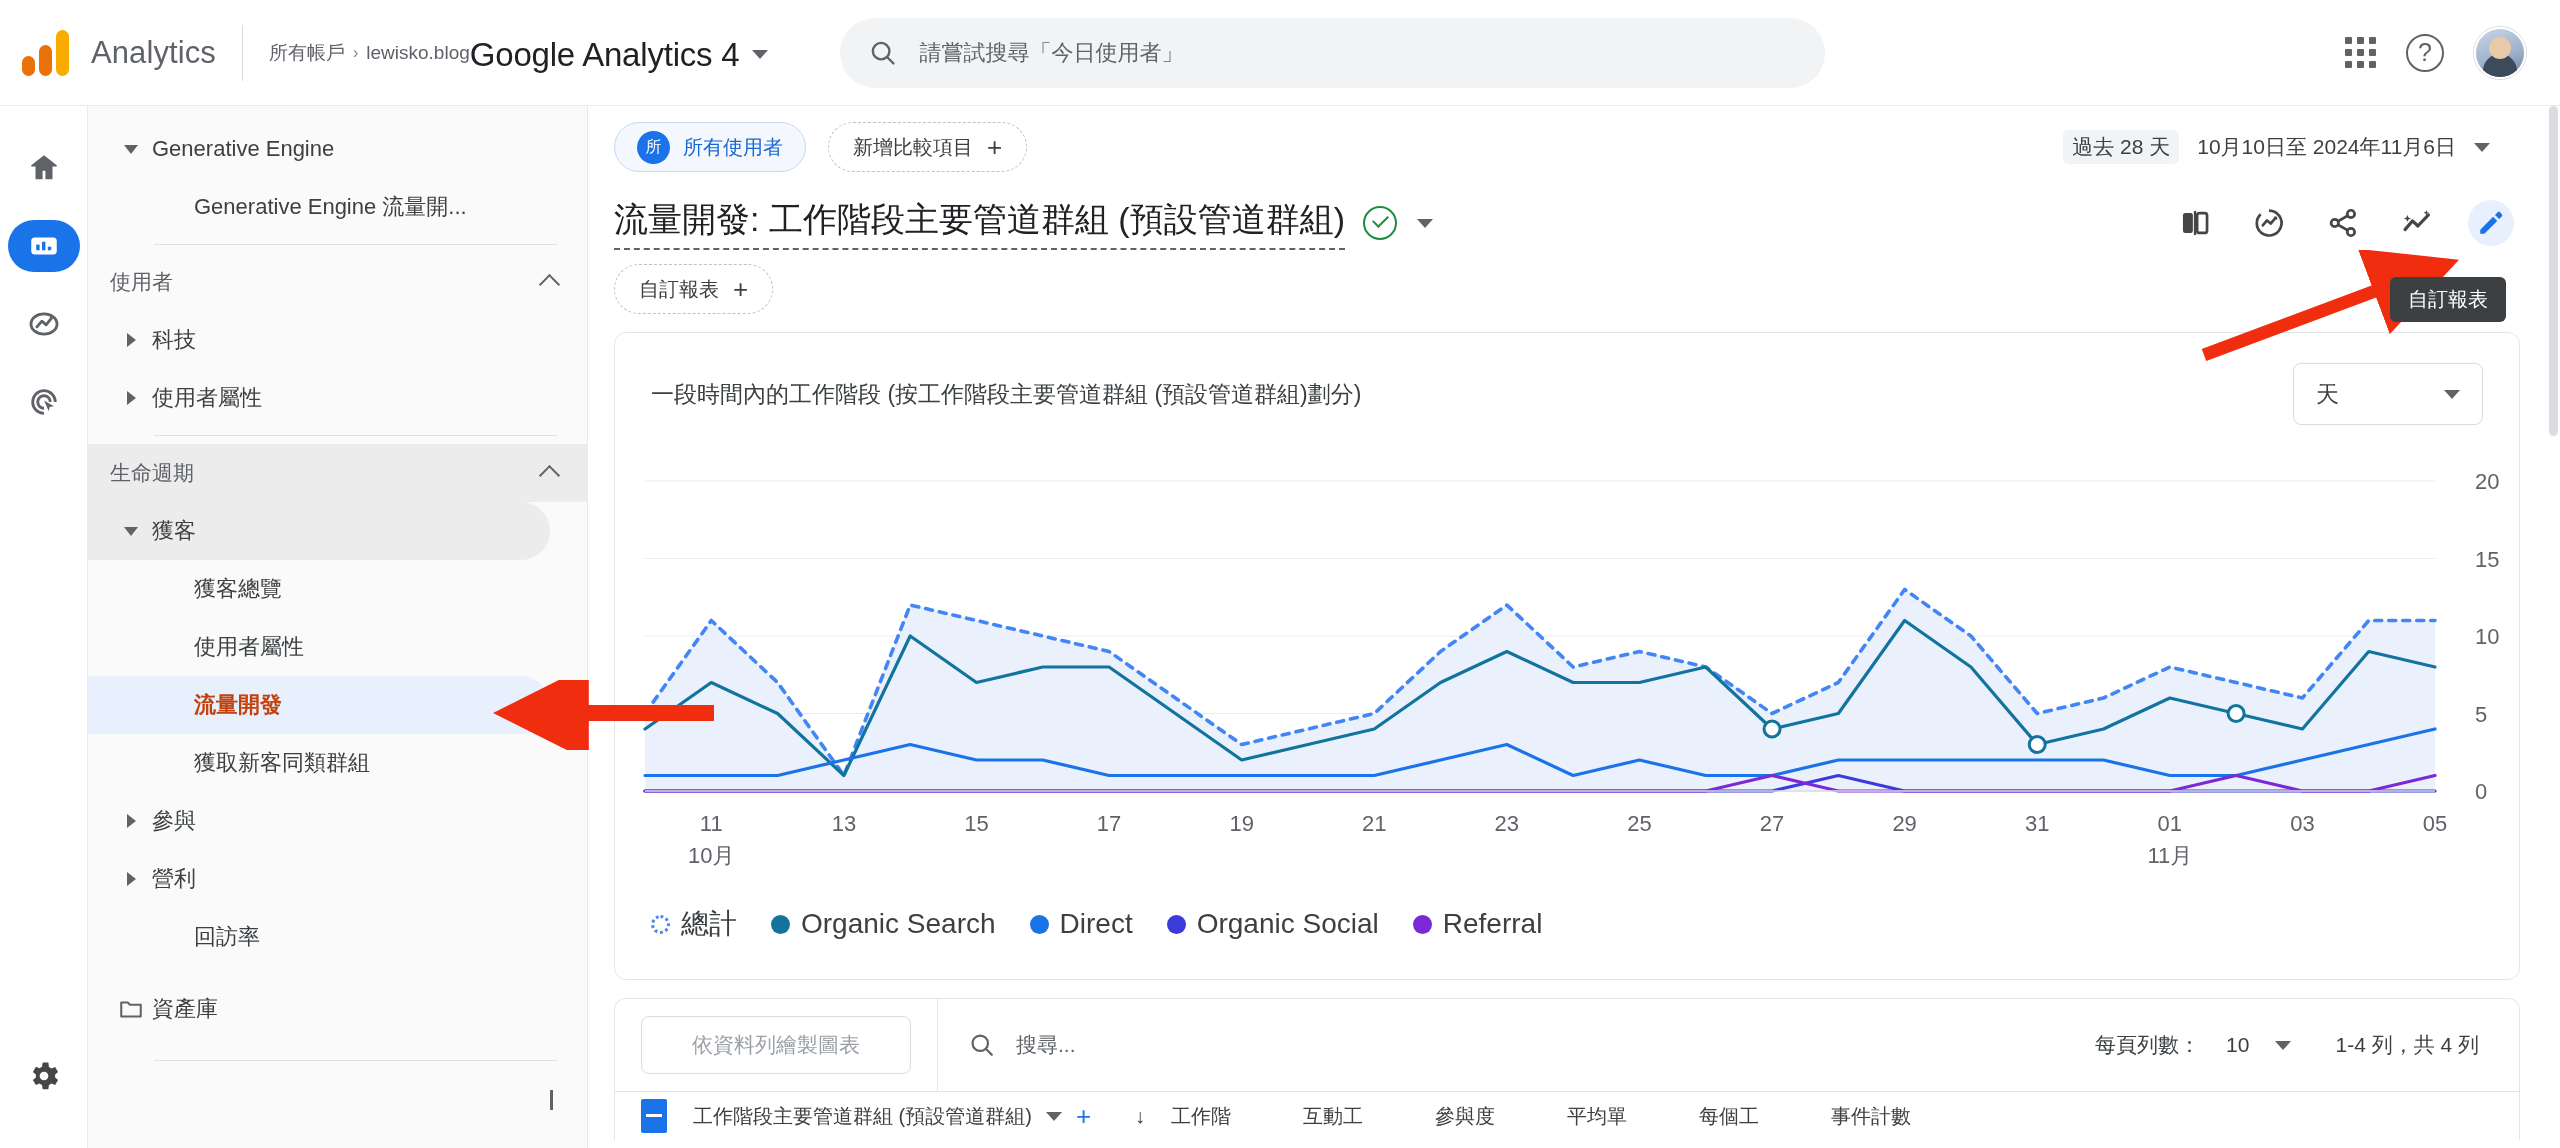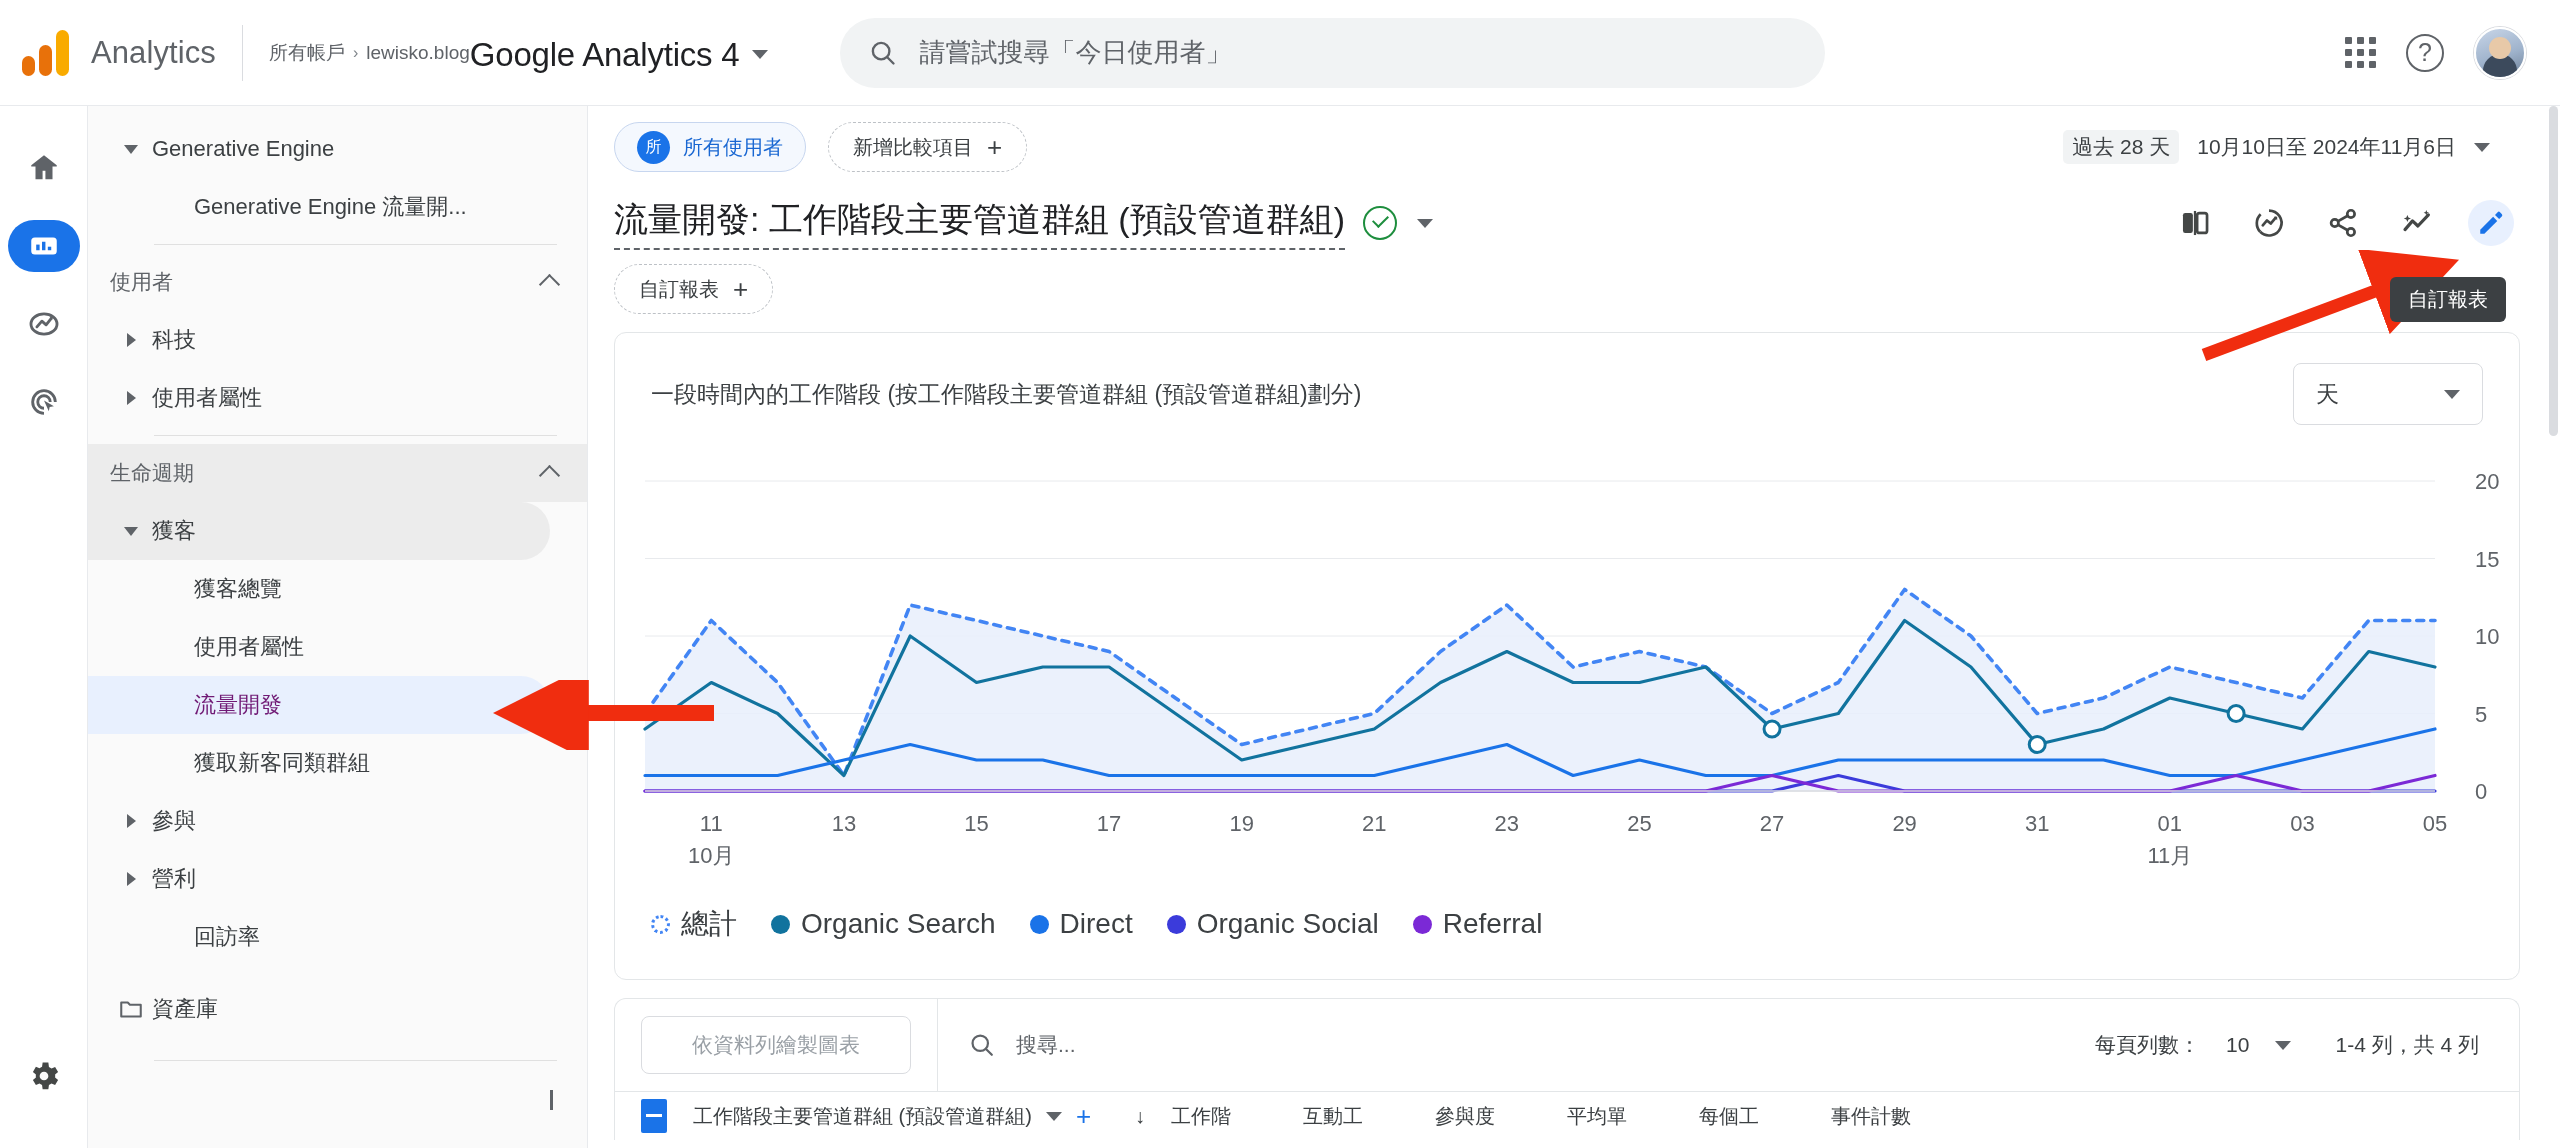--- a/index.html
+++ b/index.html
@@ -30,21 +30,21 @@
   .prop-row { display: flex; align-items: center; gap: 12px; margin-top: 4px; }
   .prop-name { font-size: 33px; color: #202124; font-weight: 400; letter-spacing: -.2px; }
   .caret-down {
     width: 0; height: 0; border-left: 8px solid transparent; border-right: 8px solid transparent;
     border-top: 9px solid #5f6368;
   }
   .searchbar {
     margin-left: 72px; width: 985px; height: 70px; background: #f1f3f4; border-radius: 35px;
     display: flex; align-items: center; padding: 0 28px; gap: 22px;
   }
-  .searchbar .ph { font-size: 26px; color: #5f6368; text-align: right; }
+  .searchbar .ph { font-size: 22px; color: #5f6368; text-align: right; }
   .topright { margin-left: auto; display: flex; align-items: center; gap: 30px; margin-right: 34px; }
   .grid-ic { display: grid; grid-template-columns: repeat(3, 7px); gap: 5px; }
   .grid-ic i { width: 7px; height: 7px; background: #5f6368; border-radius: 1px; display: block; }
   .help-ic {
     width: 38px; height: 38px; border-radius: 50%; border: 2.6px solid #5f6368; color: #5f6368;
     font-size: 25px; display: flex; align-items: center; justify-content: center; font-weight: 500;
   }
   .avatar {
     width: 52px; height: 52px; border-radius: 50%; overflow: hidden;
     background: linear-gradient(160deg,#c9d6e8 0%,#9fb3cc 55%,#6e8199 100%);
@@ -79,22 +79,22 @@
   }
   .nav-item {
     display: flex; align-items: center; height: 58px; padding-left: 22px;
     font-size: 22px; color: #3c4043; position: relative; cursor: pointer;
   }
   .nav-item .arrow-w { width: 42px; display: flex; align-items: center; justify-content: center; }
   .tri-right { width: 0; height: 0; border-top: 7px solid transparent; border-bottom: 7px solid transparent; border-left: 9px solid #5f6368; }
   .tri-down { width: 0; height: 0; border-left: 7px solid transparent; border-right: 7px solid transparent; border-top: 9px solid #5f6368; }
   .nav-item.child { padding-left: 106px; }
   .nav-item.sel {
-    background: #e8f0fe; color: #701a75; border-radius: 0 30px 30px 0;
-    width: 462px; font-weight: 400;
+    background: #e8f0fe; color: #c2410c; border-radius: 0 30px 30px 0;
+    width: 462px; font-weight: 700;
   }
   .nav-item.hl { background: #ececec; border-radius: 0 30px 30px 0; width: 462px; }
   .nav-sec {
     height: 58px; display: flex; align-items: center; padding-left: 22px;
     font-size: 21px; color: #5f6368; justify-content: space-between; padding-right: 30px;
   }
   .nav-sec.shade { background: #ececec; }
   .chev-up { width: 15px; height: 15px; border-left: 2.6px solid #5f6368; border-top: 2.6px solid #5f6368; transform: rotate(45deg); margin-bottom: -5px; }
   .nav-divider { height: 1px; background: #e0e0e0; margin: 8px 30px 8px 66px; }
   .truncate { overflow: hidden; white-space: nowrap; text-overflow: ellipsis; max-width: 330px; display: block; }

